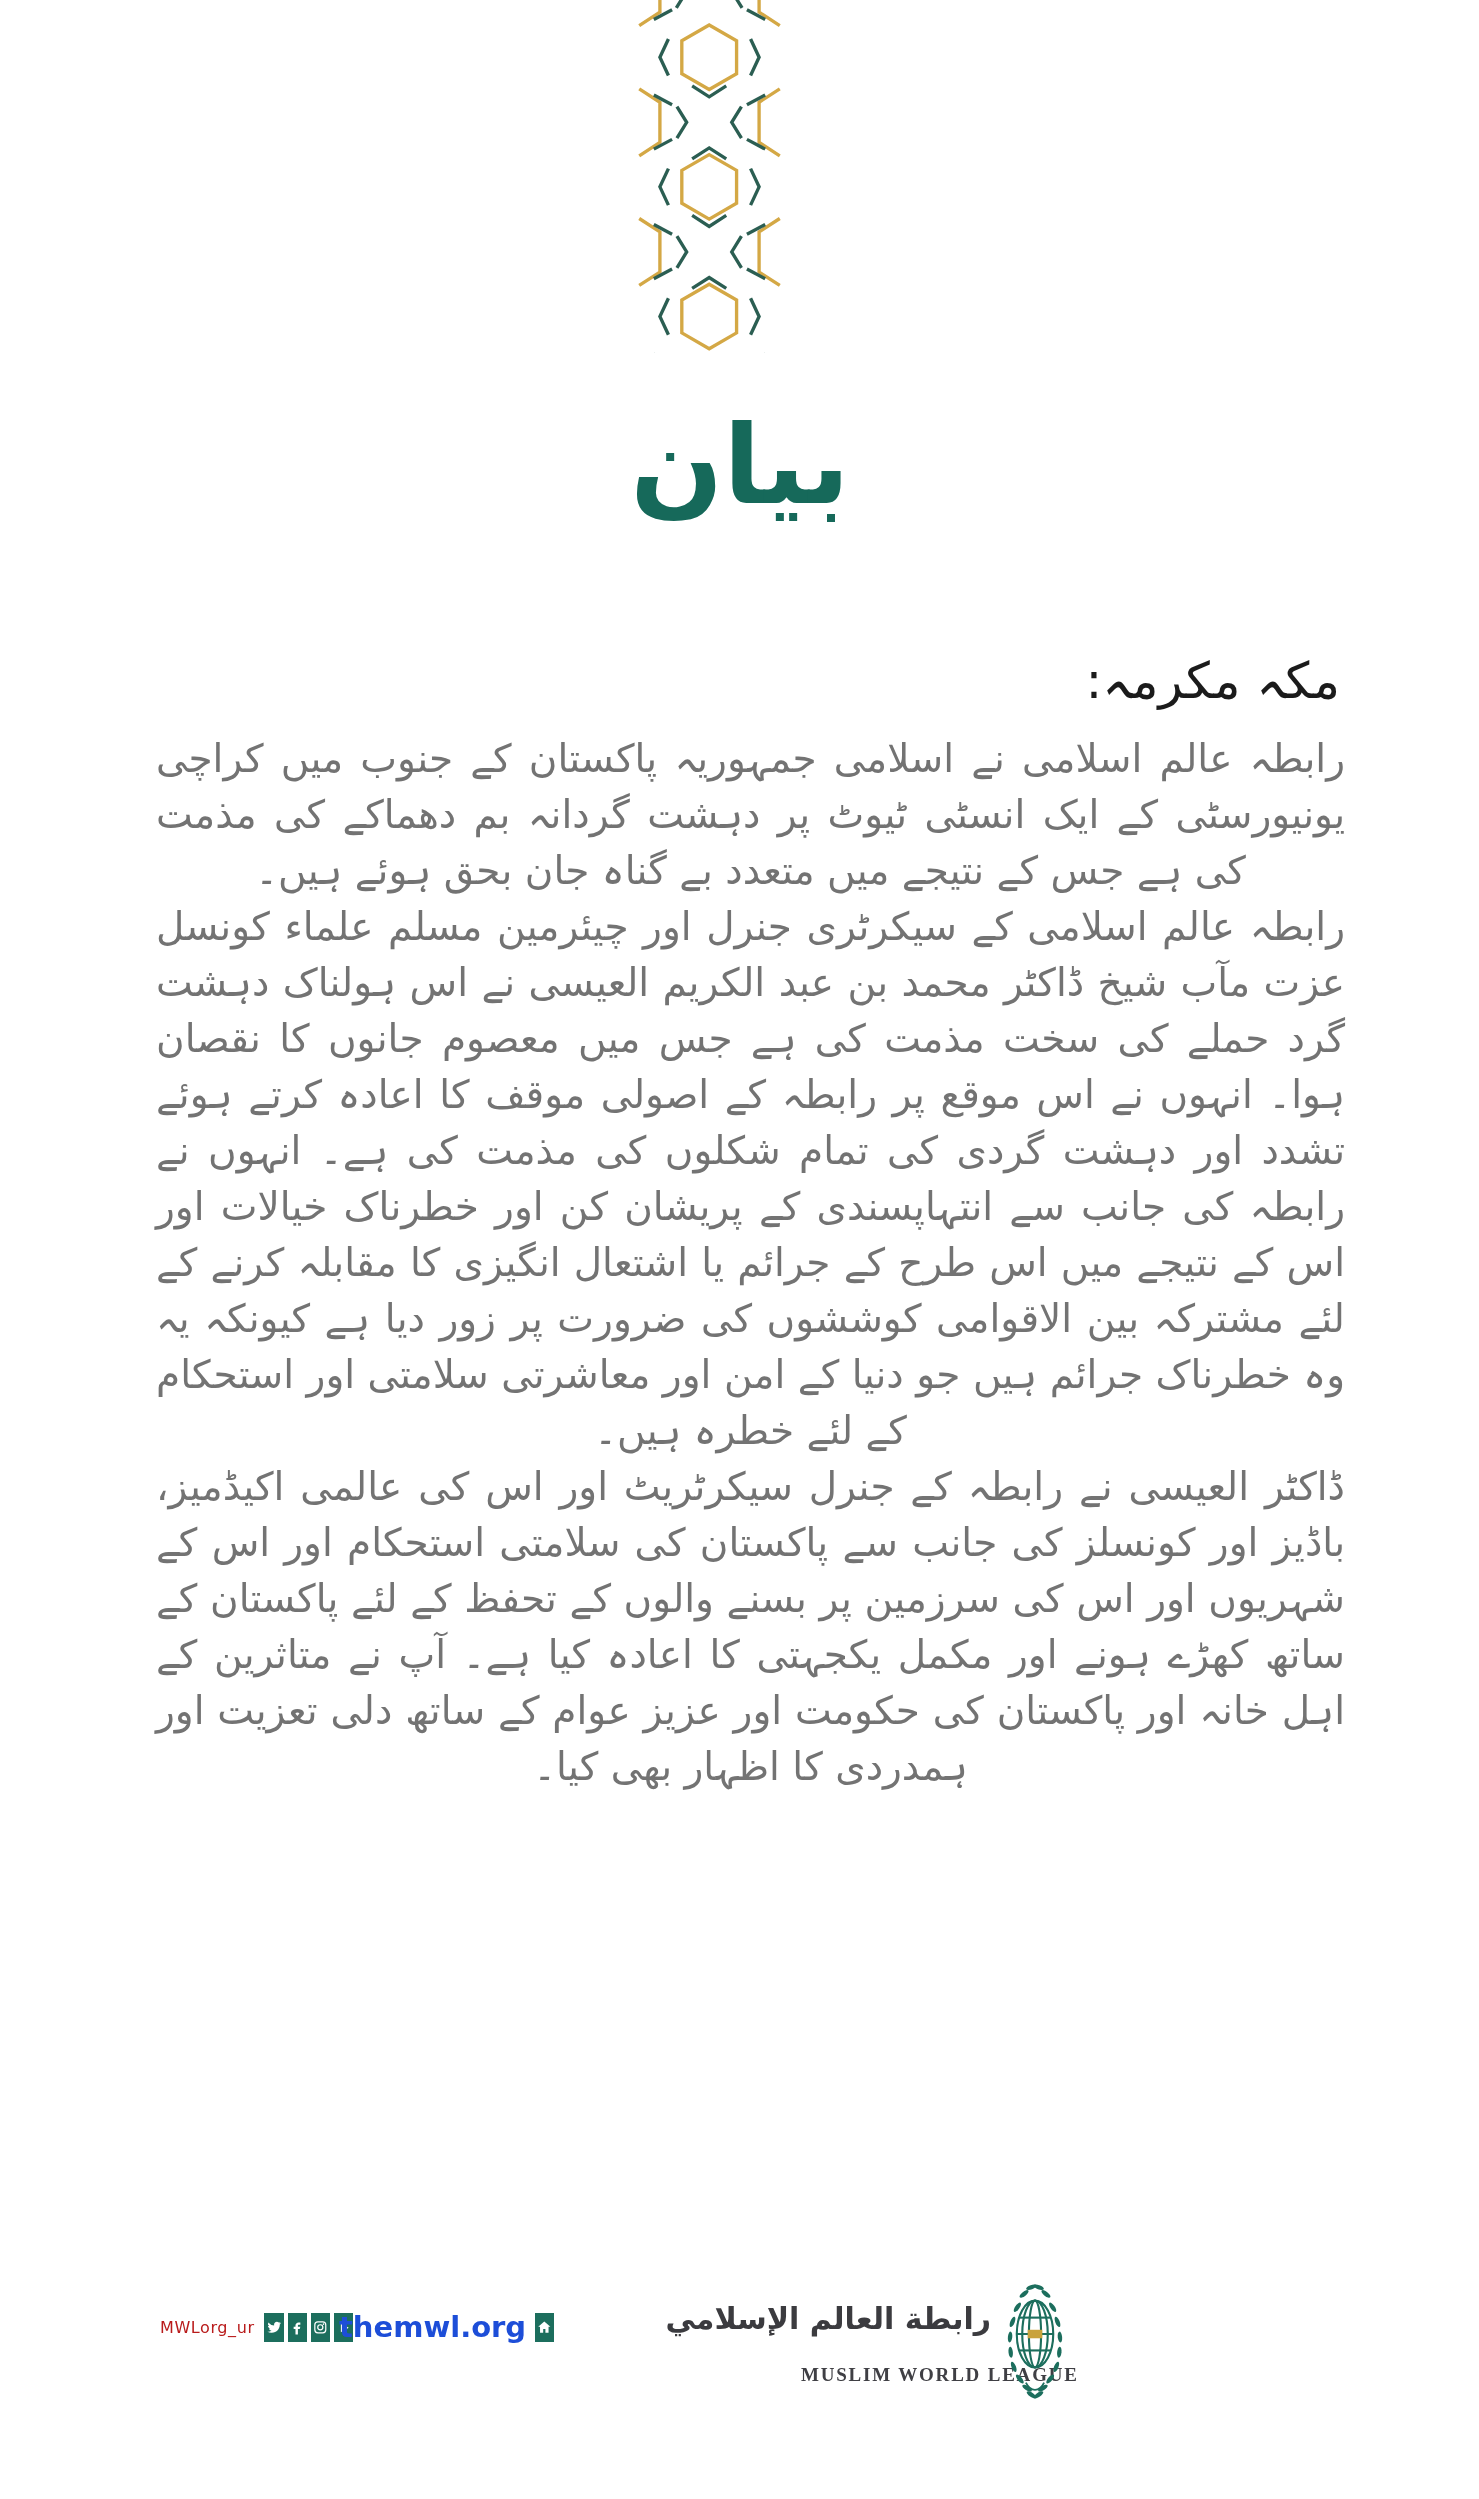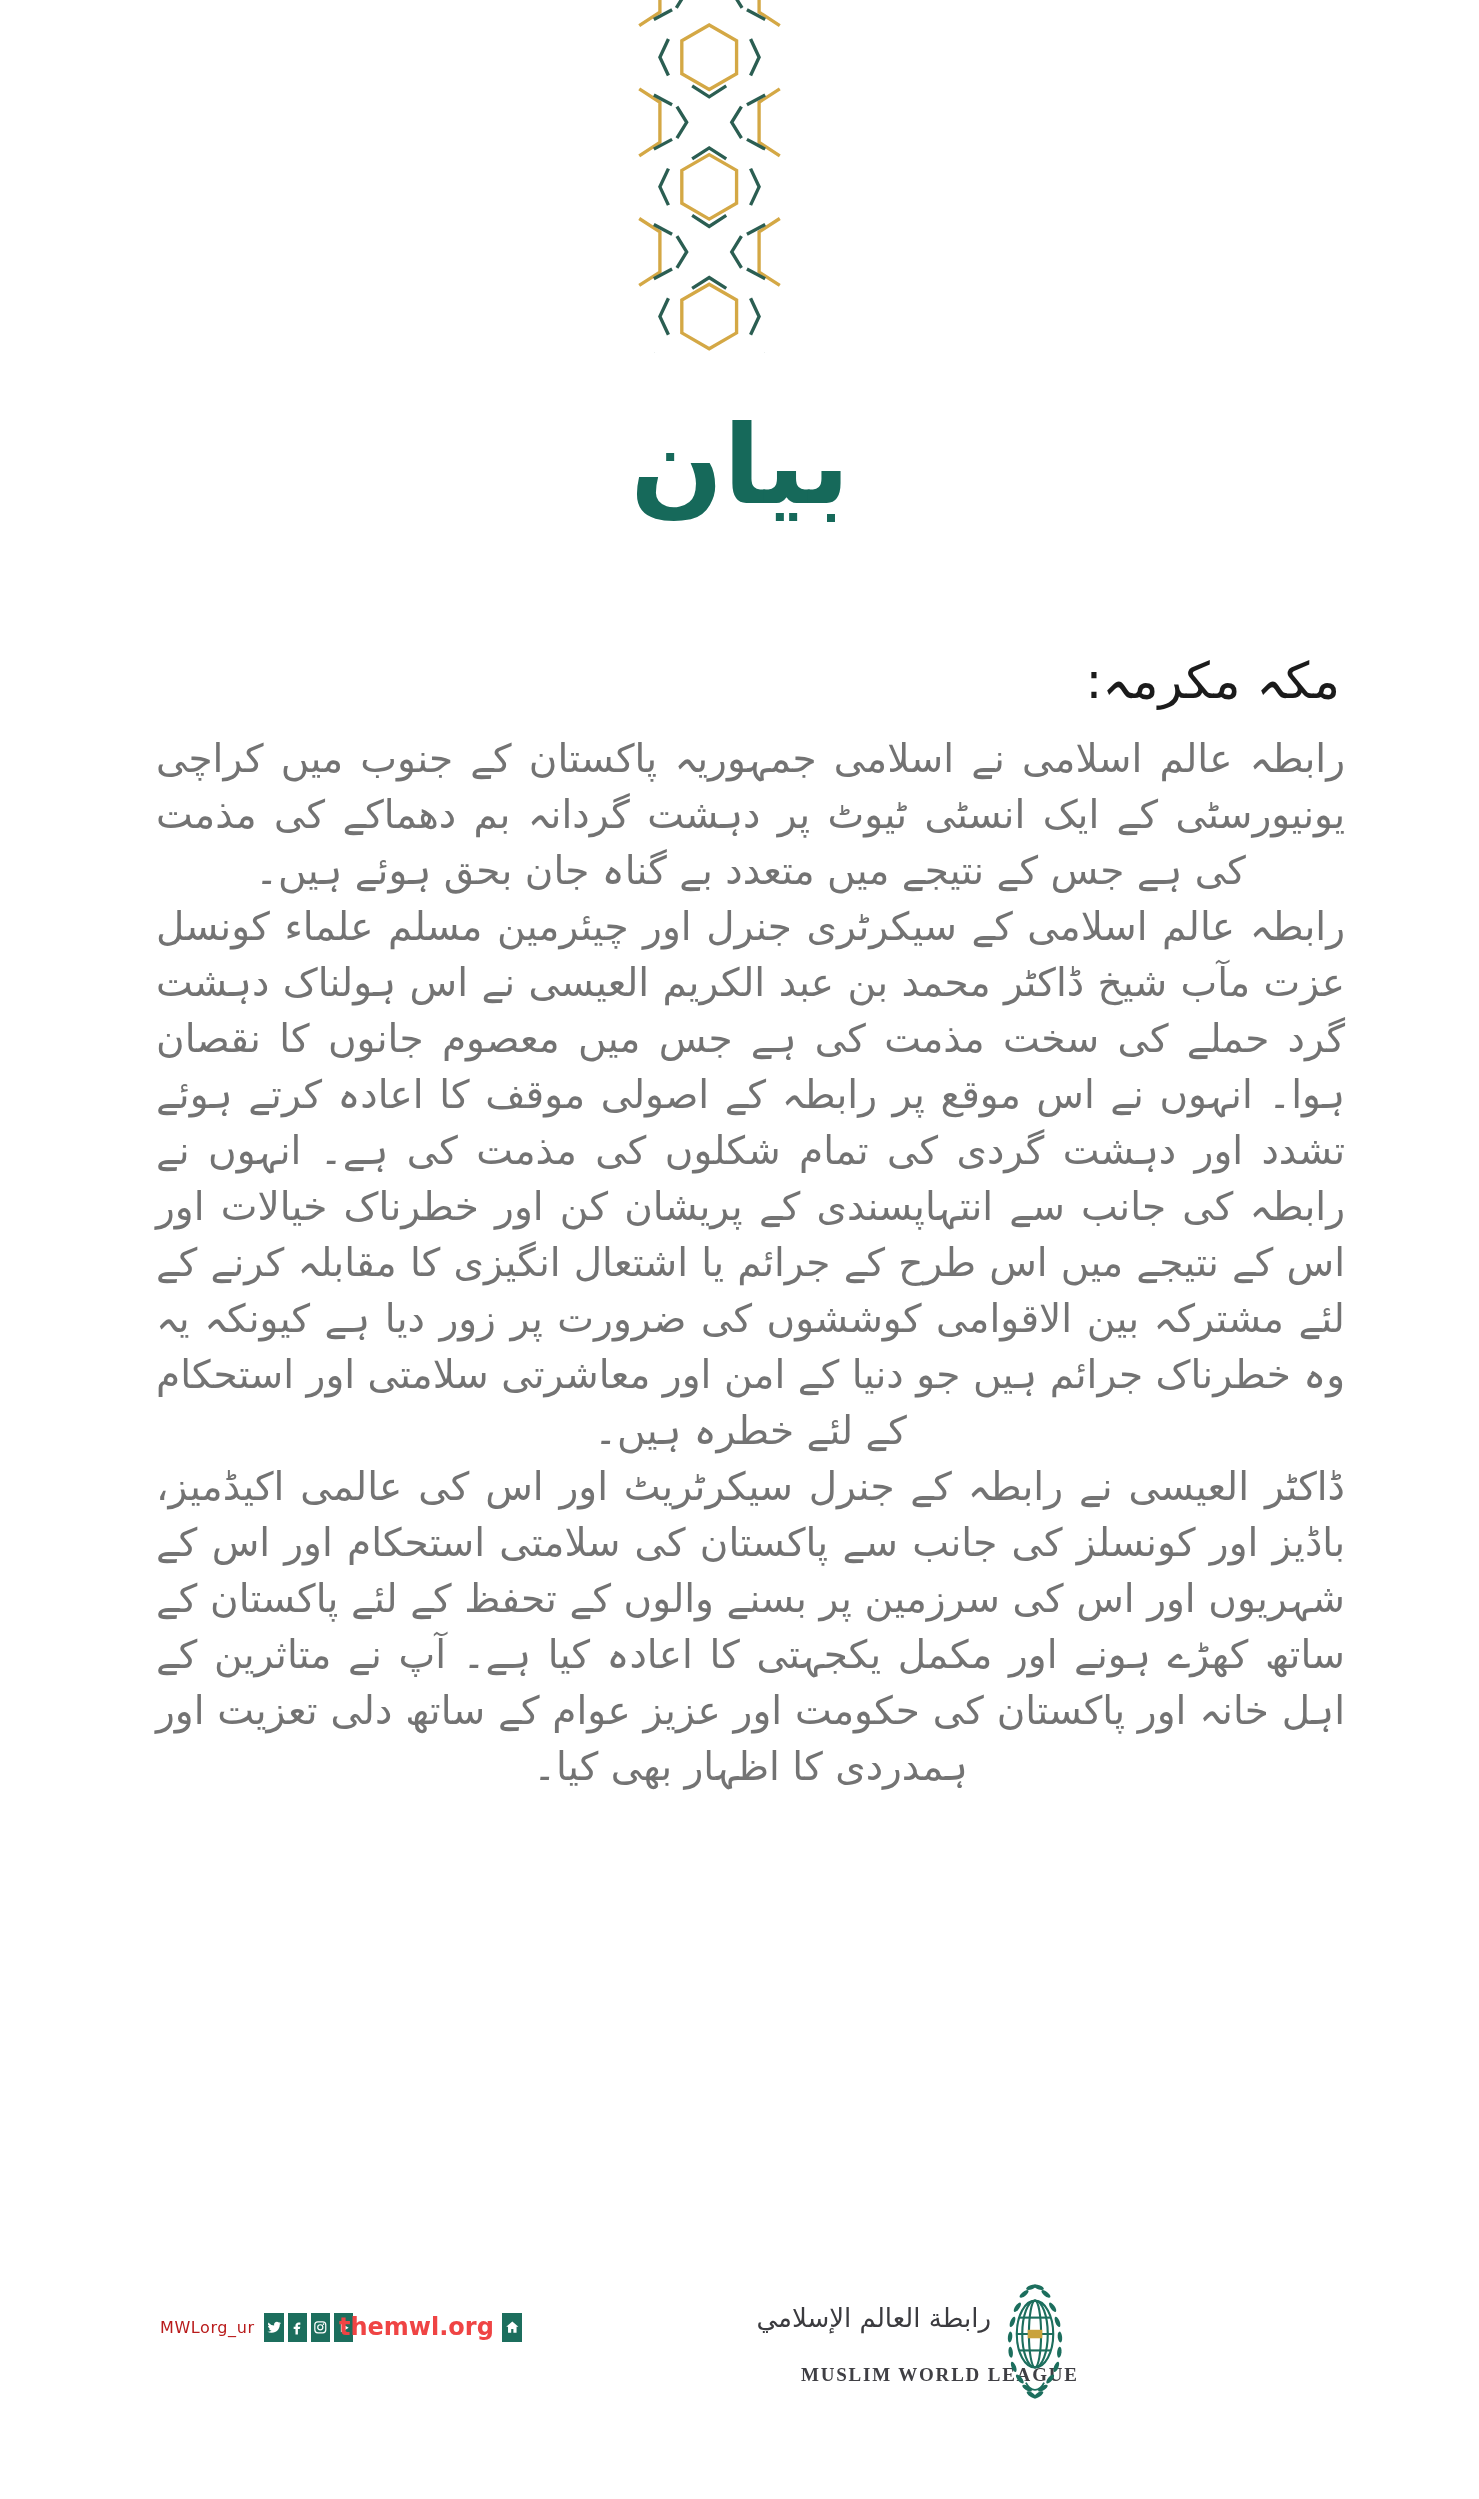--- a/index.html
+++ b/index.html
@@ -49,29 +49,29 @@
   .sq{
     width:19.5px;height:29px;background:#1C6E5D;
     display:flex;align-items:center;justify-content:center;flex:0 0 auto;
   }
   .sq svg{display:block;}
 
   .site-row{
     position:absolute;left:339px;top:2312px;height:30.5px;
     display:flex;align-items:center;gap:8.5px;
   }
-  .site-url{font-size:24px;font-weight:bold;color:#ef4444;}
+  .site-url{font-size:29px;font-weight:bold;color:#1d4ed8;}
 
   .logo-block{
     position:absolute;left:801px;top:2278px;
     display:flex;align-items:flex-start;gap:13.4px;
   }
   .logo-text{width:190px;text-align:center;color:#3B3B3F;}
   .logo-ar{
-    font-size:26px;font-weight:normal;line-height:81px;
+    font-size:30px;font-weight:bold;line-height:81px;
     direction:rtl;white-space:nowrap;
   }
   .logo-en{
     font-family:"Liberation Serif",serif;
     font-size:19px;font-weight:bold;letter-spacing:1.8px;
     color:#3F3F44;white-space:nowrap;margin-top:4.9px;
   }
   .emblem{width:62px;height:123px;flex:0 0 auto;}
 </style>
 </head>

